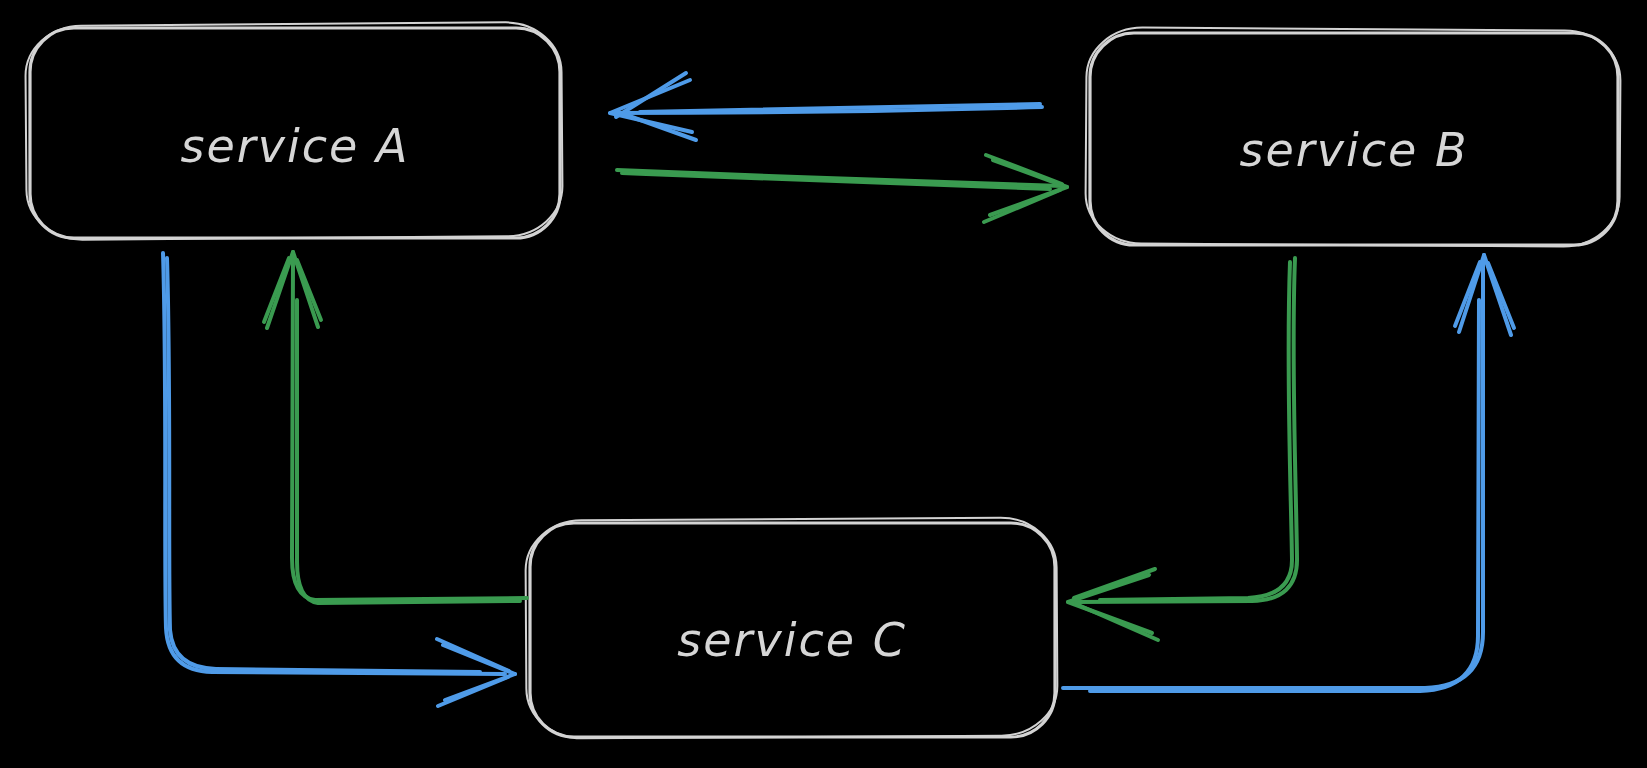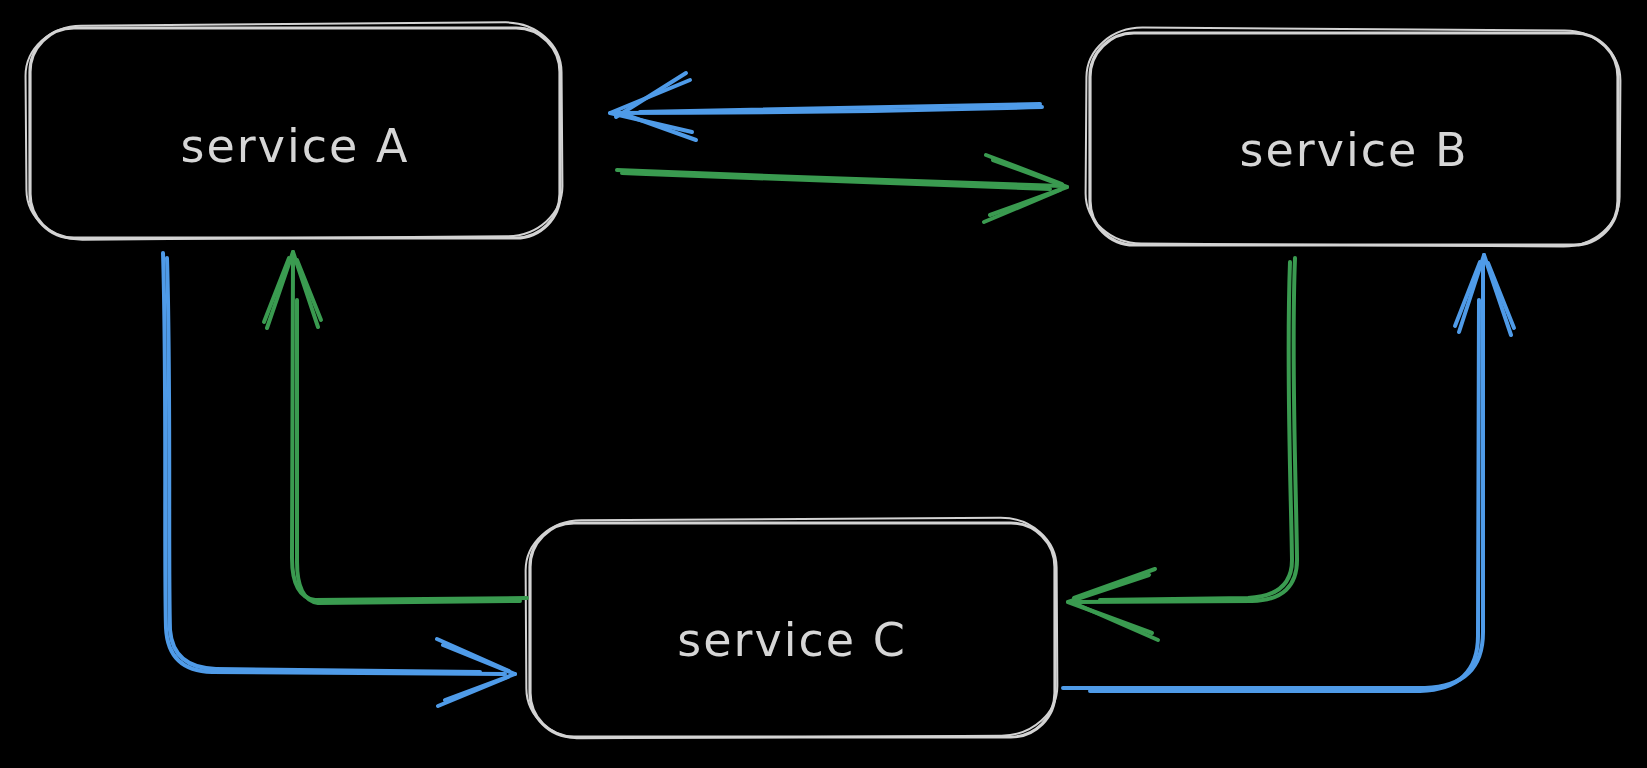--- a/index.html
+++ b/index.html
@@ -7,20 +7,21 @@
     padding: 0;
     background: #000;
   }
   #canvas {
     position: relative;
     width: 1647px;
     height: 768px;
     background: var(--background, #000);
     overflow: hidden;
     font-family: "DejaVu Sans", sans-serif;
+    font-style: italic;
   }
   svg { display: block; }
   .box {
     fill: none;
     stroke: var(--box_stroke, #d3d3d3);
     stroke-width: 3.2;
     stroke-linecap: round;
   }
   .box.echo { stroke-width: 2; }
   .edge-blue  { stroke: var(--blue, #4f9be8); }

